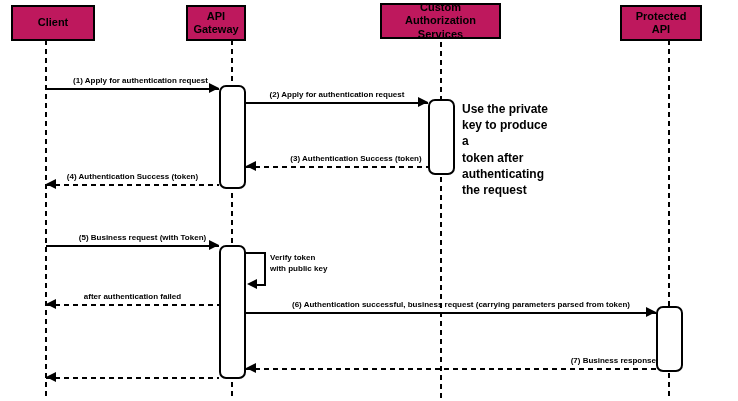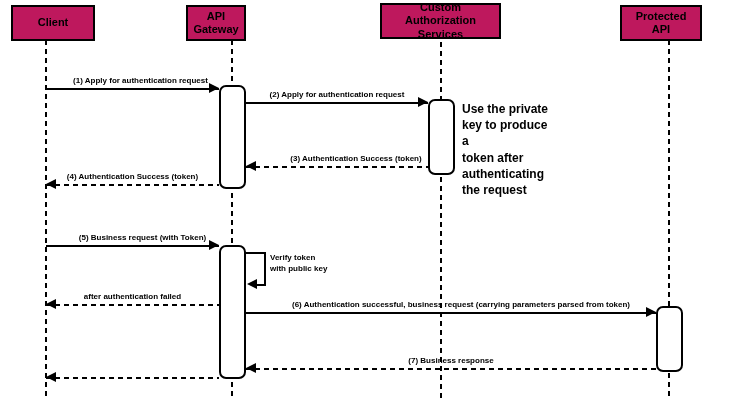--- a/index.html
+++ b/index.html
@@ -65,21 +65,21 @@
     <div class="arrowhead right" style="left: 209px; top: 240px;"></div>
     <div class="msg-label" style="left: 56px; top: 233px; width: 173px;">(5) Business request (with Token)</div>
     <div class="msg-line dashed" style="left: 46px; top: 304px; width: 173px;"></div>
     <div class="arrowhead left" style="left: 46px; top: 299px;"></div>
     <div class="msg-label" style="left: 46px; top: 292px; width: 173px;">after authentication failed</div>
     <div class="msg-line solid" style="left: 246px; top: 312px; width: 410px;"></div>
     <div class="arrowhead right" style="left: 646px; top: 307px;"></div>
     <div class="msg-label" style="left: 256px; top: 300px; width: 410px;">(6) Authentication successful, business request (carrying parameters parsed from token)</div>
     <div class="msg-line dashed" style="left: 246px; top: 368px; width: 410px;"></div>
     <div class="arrowhead left" style="left: 246px; top: 363px;"></div>
-    <div class="msg-label" style="left: 246px; top: 356px; width: 410px;">(7) Business response</div>
+    <div class="msg-label" style="left: 246px; top: 356px; width: 410px; text-align: right;">(7) Business response</div>
     <div class="msg-line dashed" style="left: 46px; top: 377px; width: 173px;"></div>
     <div class="arrowhead left" style="left: 46px; top: 372px;"></div>
     <div class="msg-line solid" style="left: 246px; top: 252px; width: 20px;"></div>
     <div class="vline" style="left: 264px; top: 253px; height: 32px;"></div>
     <div class="msg-line solid" style="left: 255px; top: 284px; width: 11px;"></div>
     <div class="arrowhead left" style="left: 247px; top: 279px;"></div>
     <div class="self-label" style="left: 270px; top: 252px;">Verify token
 with public key</div>
     <div class="note-text" style="left: 462px; top: 101px; width: 92px;">Use the private
 key to produce a

